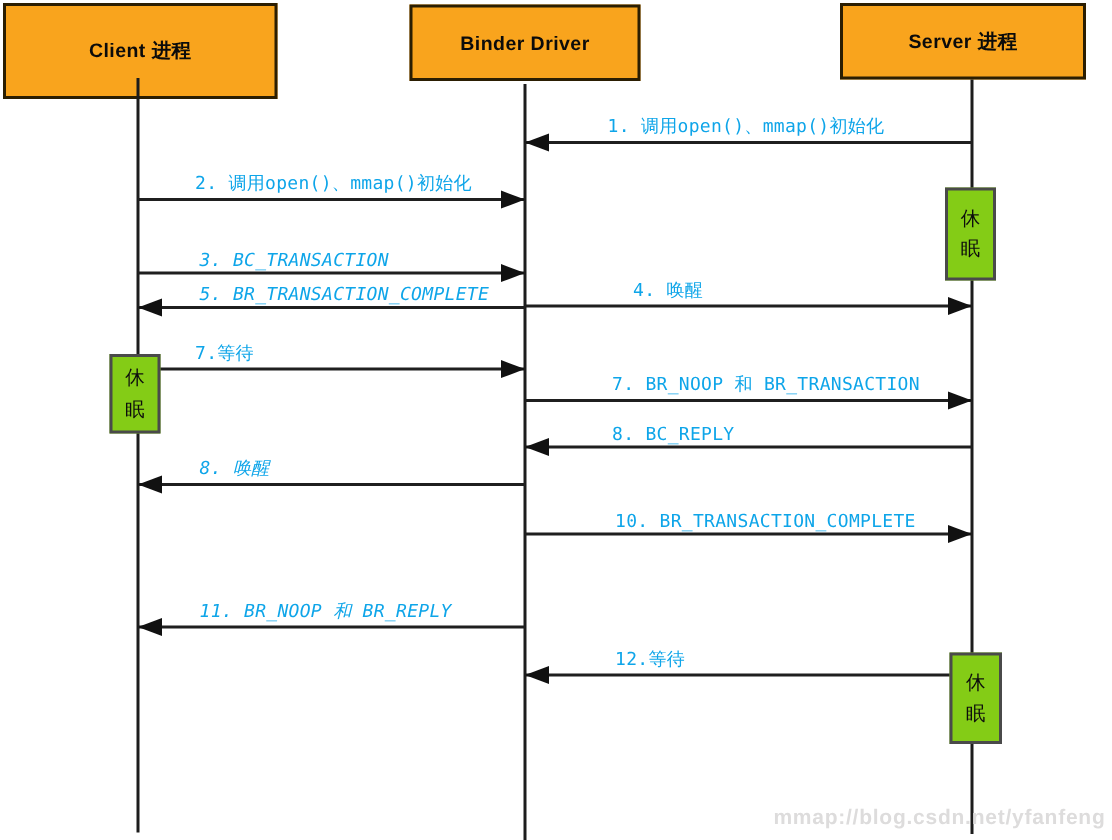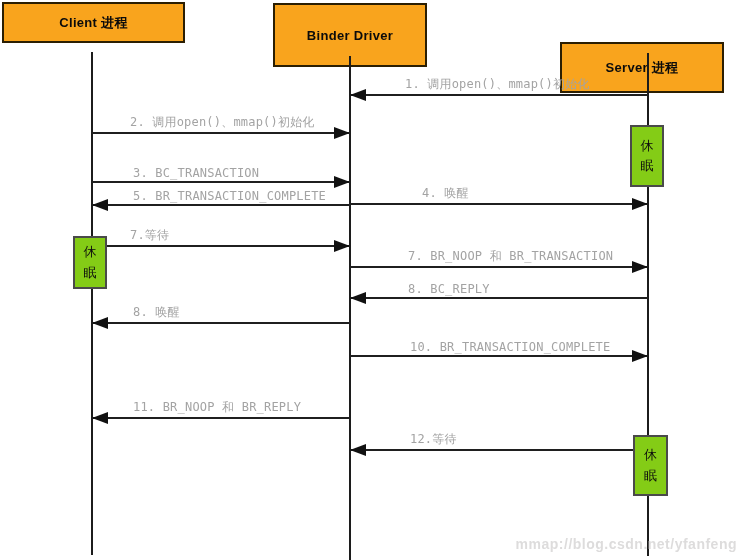--- a/index.html
+++ b/index.html
@@ -6,45 +6,45 @@
   #canvas{
     position:relative;width:741px;height:560px;background:#ffffff;
     overflow:hidden;font-family:"Liberation Sans",sans-serif;
   }
   
   .actor{
     position:absolute;background:#f9a41d;border:2px solid #2b1e02;
     box-sizing:border-box;display:flex;align-items:center;justify-content:center;
     font-size:13px;font-weight:bold;color:#0b0b0b;letter-spacing:.3px;
   }
-  .actor-client{left:2px;top:2px;width:183px;height:41px;}
-  .actor-binder{left:273px;top:3px;width:154px;height:64px;}
-  .actor-server{left:560px;top:2px;width:164px;height:51px;margin-top:40px;}
+  .actor-client{left:2px;top:2px;width:183px;height:64px;}
+  .actor-binder{left:273px;top:3px;width:154px;height:51px;}
+  .actor-server{left:560px;top:2px;width:164px;height:51px;}
   
   .lifeline{position:absolute;width:2px;background:#1c1c1c;}
   .ll-client{left:91px;top:52px;height:503px;}
   .ll-binder{left:349px;top:56px;height:504px;}
   .ll-server{left:647px;top:53px;height:503px;}
   
   .msg{position:absolute;height:2px;background:#1f1f1f;}
   .msg .lbl{
     position:absolute;bottom:3px;white-space:nowrap;
     font-family:"DejaVu Sans Mono","Liberation Mono",monospace;
-    font-size:12px;color:#a3a3a3;letter-spacing:.2px;
+    font-size:12px;color:#0ea5e9;letter-spacing:.2px;
   }
   .arrow{position:absolute;width:0;height:0;top:-5px;
     border-top:6px solid transparent;border-bottom:6px solid transparent;}
   .arrow-right{right:0;border-left:16px solid #111;}
   .arrow-left{left:0;border-right:16px solid #111;}
   .span-l{left:92px;width:258px;}
   .span-r{left:350px;width:298px;}
   .m1{top:94px;}  .m2{top:132px;} .m3{top:181px;} .m4{top:203px;}
   .m5{top:204px;} .m6{top:245px;} .m7{top:266px;} .m8{top:297px;}
   .m9{top:322px;} .m10{top:355px;} .m11{top:417px;} .m12{top:449px;}
-  .off38{left:38px;} .off41{left:41px;} .off53{left:55px;}
+  .off38{left:38px;} .off41{left:41px;font-style:italic;} .off53{left:55px;}
   .off58{left:58px;} .off60{left:60px;} .off70{left:72px;}
   
   .sleep{
     position:absolute;background:#84cc16;border:2px solid #4a4a4a;
     box-sizing:border-box;display:flex;align-items:center;justify-content:center;
     font-size:13px;color:#0d0d0d;
   }
   .sleep span{display:block;width:1.05em;line-height:1.55;text-align:center;word-break:break-all;}
   .sleep-server1{left:630px;top:125px;width:34px;height:62px;}
   .sleep-client{left:73px;top:236px;width:34px;height:53px;}

